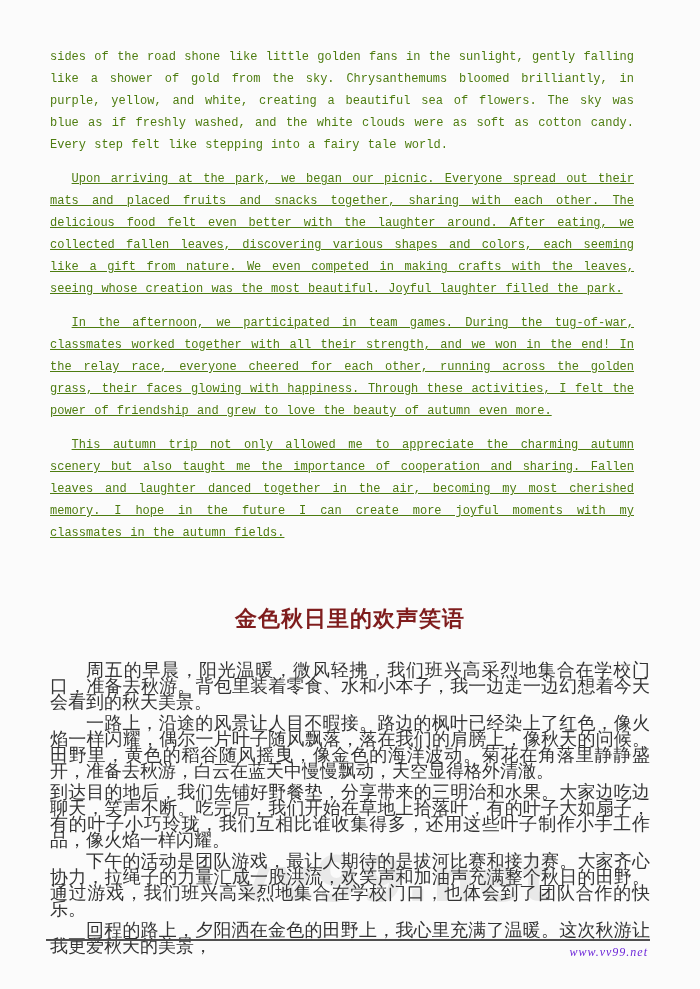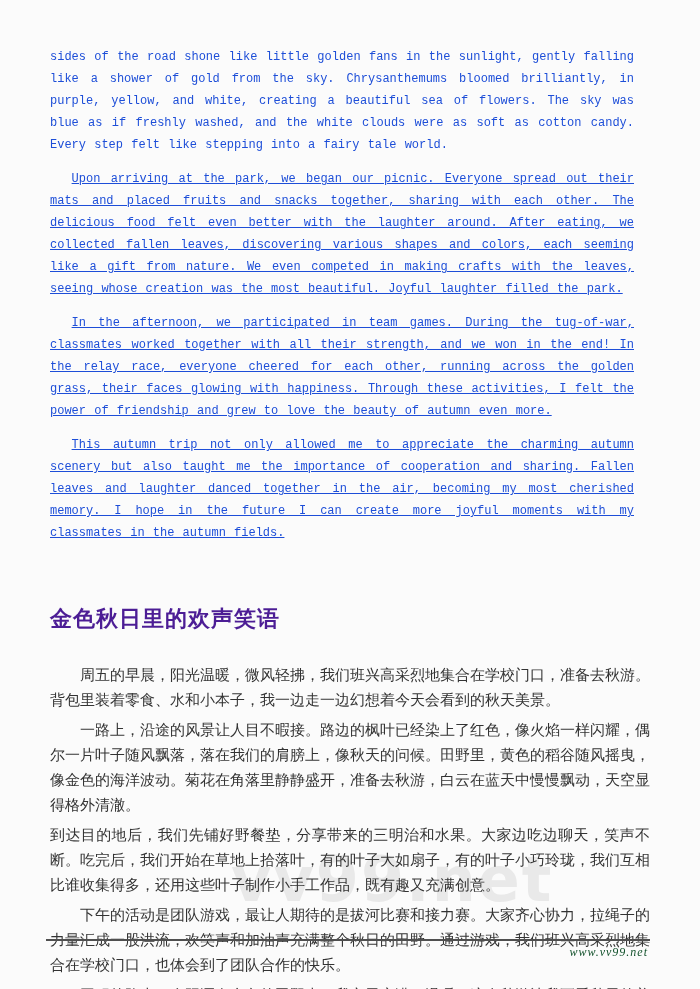--- a/index.html
+++ b/index.html
@@ -20,41 +20,42 @@
   }
   .content {
     position: relative;
     z-index: 1;
     padding: 46px 50px 0 50px;
   }
   .en-section p {
     font-family: "Liberation Mono", "DejaVu Sans Mono", monospace;
     font-size: 12px;
     line-height: 22px;
-    color: #1d4ed8;
+    color: #4d7c0f;
     text-align: justify;
     margin: 0 16px 12px 0;
     word-spacing: 1px;
   }
   .en-section p.indented {
     text-indent: 3ch;
     text-decoration: underline;
   }
   .zh-title {
     font-family: "Liberation Sans", "DejaVu Sans", sans-serif;
     font-size: 22px;
     font-weight: bold;
-    color: #4c1d95;
+    color: #7f1d1d;
+    text-align: center;
     margin: 60px 0 28px 0;
     letter-spacing: 1px;
   }
   .zh-section p {
     font-family: "Liberation Sans", "DejaVu Sans", sans-serif;
-    font-size: 15px;
-    line-height: 25px;
+    font-size: 18px;
+    line-height: 16px;
     color: #333333;
     text-align: justify;
     margin: 0 0 5px 0;
   }
   .zh-section p.indented {
     text-indent: 2em;
   }
   .watermark-large {
     position: absolute;
     left: 231px;
@@ -76,21 +77,21 @@
     z-index: 2;
   }
   .footer-watermark {
     position: absolute;
     right: 52px;
     top: 945px;
     z-index: 2;
     font-family: "Liberation Serif", "DejaVu Serif", serif;
     font-style: italic;
     font-size: 12px;
-    color: #14532d;
+    color: #6d28d9;
     letter-spacing: 1px;
   }
 </style>
 </head>
 <body>
 
 <div class="page">
 
   <div class="watermark-large">vv99.net</div>
 
@@ -101,21 +102,21 @@
       <p class="indented">Upon arriving at the park, we began our picnic. Everyone spread out their mats and placed fruits and snacks together, sharing with each other. The delicious food felt even better with the laughter around. After eating, we collected fallen leaves, discovering various shapes and colors, each seeming like a gift from nature. We even competed in making crafts with the leaves, seeing whose creation was the most beautiful. Joyful laughter filled the park.</p>
       <p class="indented">In the afternoon, we participated in team games. During the tug-of-war, classmates worked together with all their strength, and we won in the end! In the relay race, everyone cheered for each other, running across the golden grass, their faces glowing with happiness. Through these activities, I felt the power of friendship and grew to love the beauty of autumn even more.</p>
       <p class="indented">This autumn trip not only allowed me to appreciate the charming autumn scenery but also taught me the importance of cooperation and sharing. Fallen leaves and laughter danced together in the air, becoming my most cherished memory. I hope in the future I can create more joyful moments with my classmates in the autumn fields.</p>
     </div>
 
     <h1 class="zh-title">金色秋日里的欢声笑语</h1>
 
     <div class="zh-section">
       <p class="indented">周五的早晨，阳光温暖，微风轻拂，我们班兴高采烈地集合在学校门口，准备去秋游。背包里装着零食、水和小本子，我一边走一边幻想着今天会看到的秋天美景。</p>
       <p class="indented">一路上，沿途的风景让人目不暇接。路边的枫叶已经染上了红色，像火焰一样闪耀，偶尔一片叶子随风飘落，落在我们的肩膀上，像秋天的问候。田野里，黄色的稻谷随风摇曳，像金色的海洋波动。菊花在角落里静静盛开，准备去秋游，白云在蓝天中慢慢飘动，天空显得格外清澈。</p>
-      <p>到达目的地后，我们先铺好野餐垫，分享带来的三明治和水果。大家边吃边聊天，笑声不断。吃完后，我们开始在草地上拾落叶，有的叶子大如扇子，有的叶子小巧玲珑，我们互相比谁收集得多，还用这些叶子制作小手工作品，既有趣又充满创意。</p>
+      <p>到达目的地后，我们先铺好野餐垫，分享带来的三明治和水果。大家边吃边聊天，笑声不断。吃完后，我们开始在草地上拾落叶，有的叶子大如扇子，有的叶子小巧玲珑，我们互相比谁收集得多，还用这些叶子制作小手工作品，像火焰一样闪耀。</p>
       <p class="indented">下午的活动是团队游戏，最让人期待的是拔河比赛和接力赛。大家齐心协力，拉绳子的力量汇成一股洪流，欢笑声和加油声充满整个秋日的田野。通过游戏，我们班兴高采烈地集合在学校门口，也体会到了团队合作的快乐。</p>
       <p class="indented">回程的路上，夕阳洒在金色的田野上，我心里充满了温暖。这次秋游让我更爱秋天的美景，</p>
     </div>
 
   </div>
 
   <div class="bottom-rule"></div>
 
   <div class="footer-watermark">www.vv99.net</div>
 

